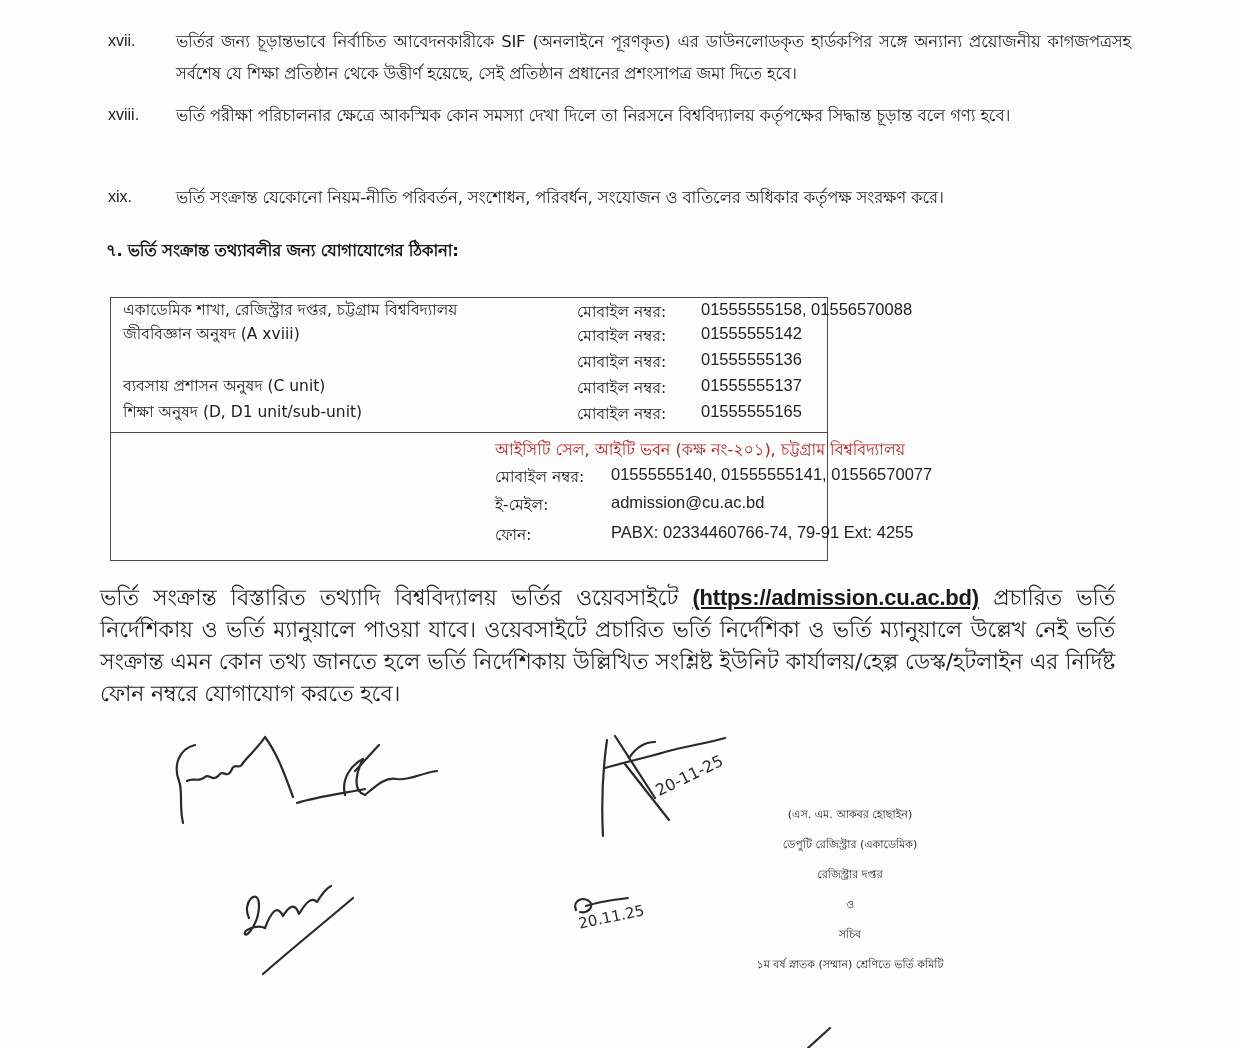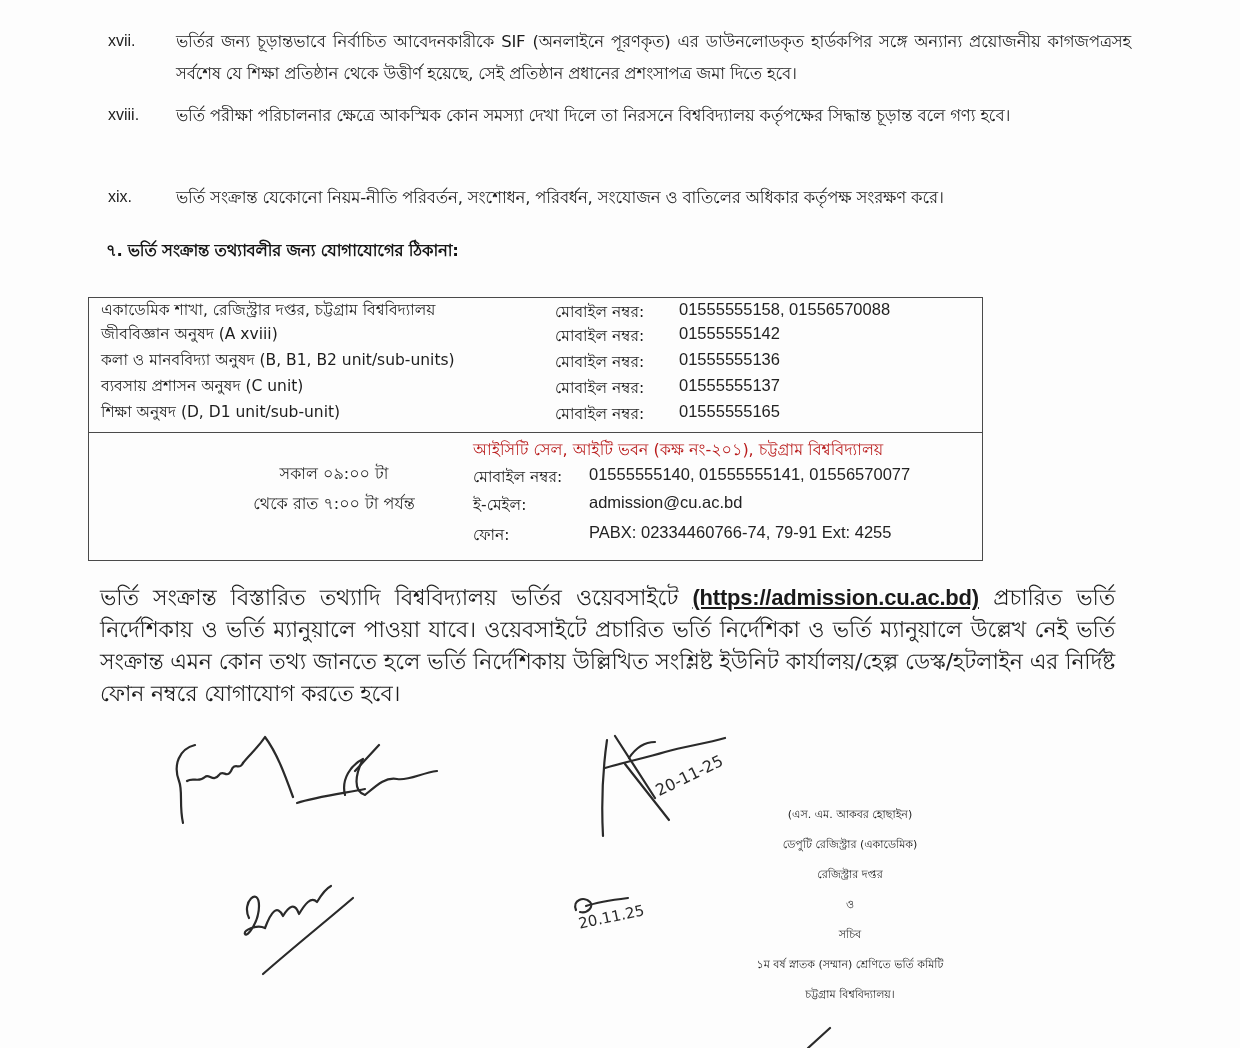--- a/index.html
+++ b/index.html
@@ -26,21 +26,21 @@
   #c18 { top: 100px; }
   #c19 { top: 182px; }
 
   .section-heading {
     position: absolute; left: 106px; top: 238px;
     font-size: 16.5px; font-weight: bold; color: #151515; letter-spacing: -0.3px;
   }
 
   
   .contact-table {
-    position: absolute; left: 88px; top: 297px; width: 895px; height: 264px;
+    position: absolute; left: 110px; top: 297px; width: 718px; height: 264px;
     border: 1.5px solid #4a4a4a;
     padding-left: 36px;
   }
   .offices-block {
     position: absolute; left: 0; top: 0; width: 100%; height: 135px;
     border-bottom: 1.5px solid #4a4a4a;
   }
   .office-row { position: absolute; left: 0; width: 100%; height: 26px; }
   .office-name {
     position: absolute; left: 12px; top: 0;
@@ -128,41 +128,36 @@
         <span class="office-name">একাডেমিক শাখা, রেজিস্ট্রার  দপ্তর, চট্টগ্রাম বিশ্ববিদ্যালয়</span>
         <span class="office-mobile-label">মোবাইল নম্বর:</span>
         <span class="office-mobile-value">01555555158,  01556570088</span>
       </div>
       <div class="office-row" style="top:24px;">
         <span class="office-name">জীববিজ্ঞান অনুষদ (A xviii)</span>
         <span class="office-mobile-label">মোবাইল নম্বর:</span>
         <span class="office-mobile-value">01555555142</span>
       </div>
       <div class="office-row" style="top:50px;">
-        <span class="office-name">কলা ও মানববিদ্যা অনুষদ (B, B1, B2 unit/sub-units)</span>
         <span class="office-mobile-label">মোবাইল নম্বর:</span>
         <span class="office-mobile-value">01555555136</span>
       </div>
       <div class="office-row" style="top:76px;">
         <span class="office-name">ব্যবসায় প্রশাসন অনুষদ (C unit)</span>
         <span class="office-mobile-label">মোবাইল নম্বর:</span>
         <span class="office-mobile-value">01555555137</span>
       </div>
       <div class="office-row" style="top:102px;">
         <span class="office-name">শিক্ষা অনুষদ (D, D1 unit/sub-unit)</span>
         <span class="office-mobile-label">মোবাইল নম্বর:</span>
         <span class="office-mobile-value">01555555165</span>
       </div>
     </div>
 
     <div class="helpdesk-block">
-      <div class="hours">
-        <div>সকাল ০৯:০০ টা</div>
-        <div>থেকে রাত ৭:০০ টা পর্যন্ত</div>
-      </div>
       <div class="ict-title">আইসিটি সেল, আইটি ভবন (কক্ষ নং-২০১), চট্টগ্রাম বিশ্ববিদ্যালয়</div>
       <div class="ict-row" style="top:32px;">
         <span class="ict-label">মোবাইল নম্বর:</span>
         <span class="ict-value">01555555140, 01555555141, 01556570077</span>
       </div>
       <div class="ict-row" style="top:60px;">
         <span class="ict-label">ই-মেইল:</span>
         <span class="ict-value">admission@cu.ac.bd</span>
       </div>
       <div class="ict-row" style="top:90px;">
@@ -218,15 +213,14 @@
       </svg>
   </div>
 
   <div class="signatory">
     <span class="l">(এস. এম. আকবর হোছাইন)</span>
     <span class="l">ডেপুটি রেজিস্ট্রার (একাডেমিক)</span>
     <span class="l">রেজিস্ট্রার দপ্তর</span>
     <span class="l">ও</span>
     <span class="l">সচিব</span>
     <span class="l">১ম বর্ষ স্নাতক (সম্মান) শ্রেণিতে ভর্তি কমিটি</span>
-    <span class="l">চট্টগ্রাম বিশ্ববিদ্যালয়।</span>
   </div>
 </div>
 
 </body></html>

